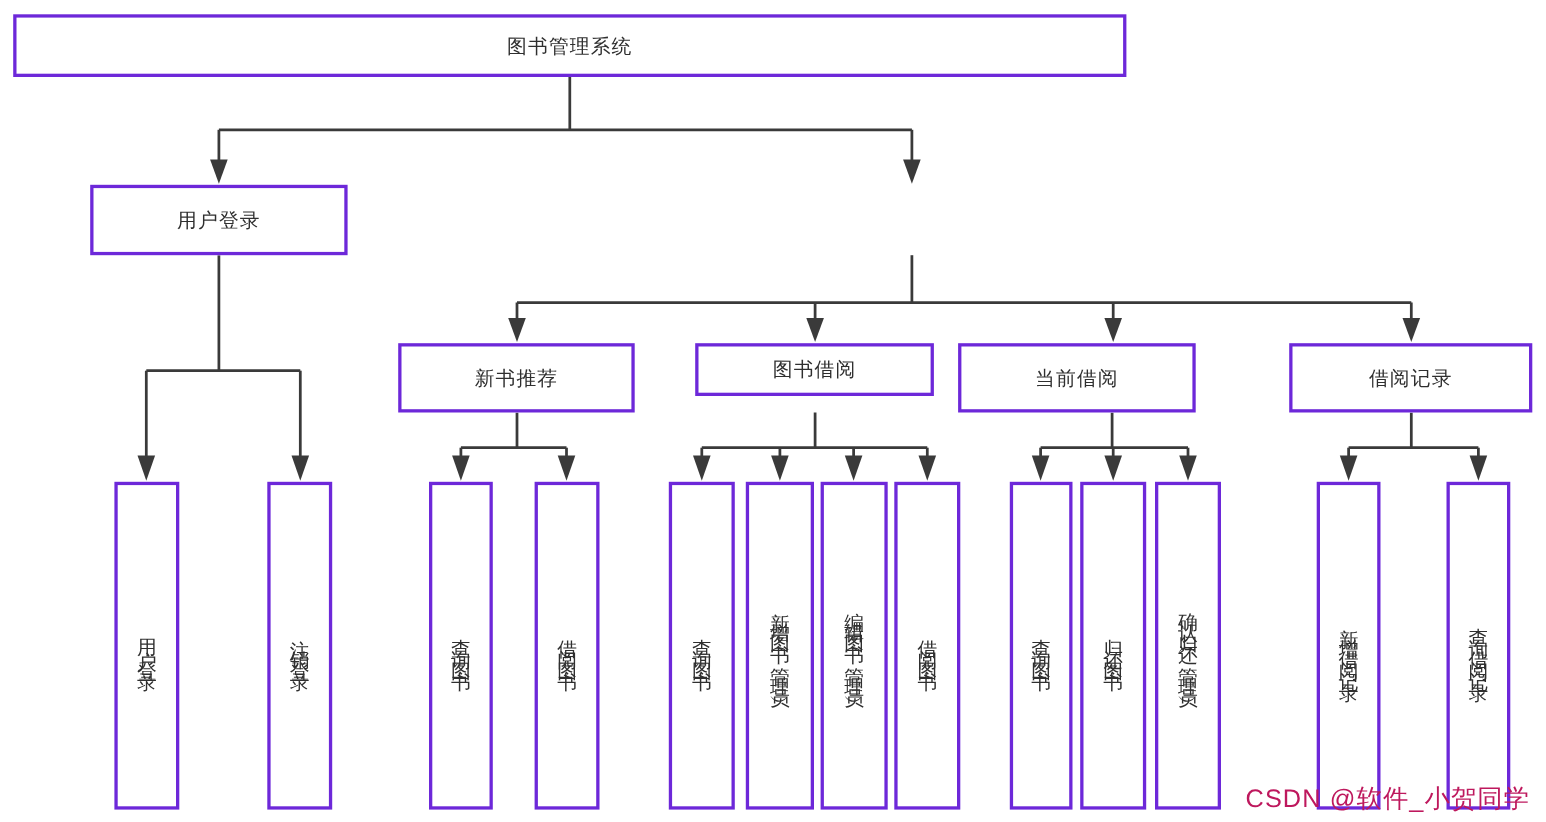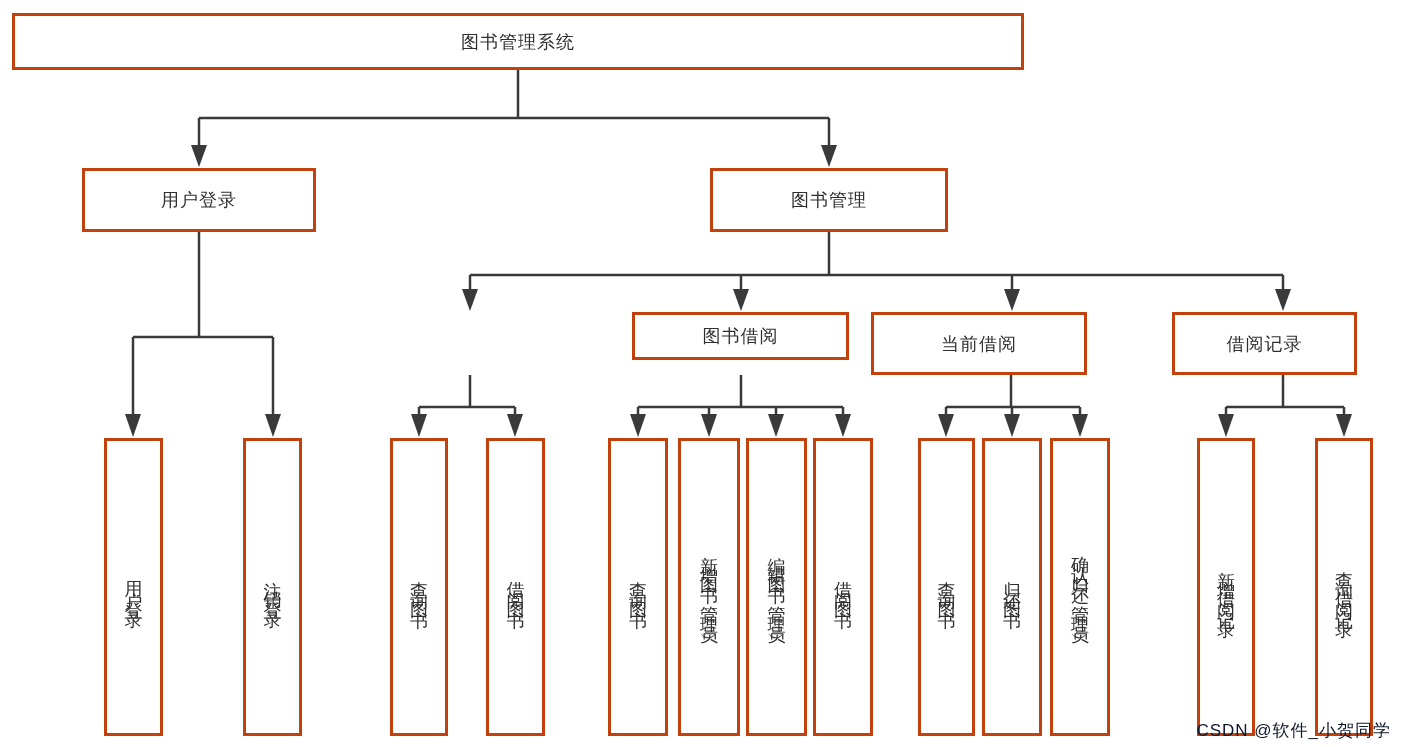--- a/index.html
+++ b/index.html
@@ -17,21 +17,21 @@
   }
   #connector-layer {
     position: absolute;
     left: 0;
     top: 0;
     z-index: 1;
   }
   .box {
     position: absolute;
     box-sizing: border-box;
-    border: 3px solid #c2410c;
+    border: 3px solid #6d28d9;
     background: #ffffff;
     display: flex;
     align-items: center;
     justify-content: center;
     z-index: 2;
     color: #2f2f2f;
   }
   .hbox span {
     font-size: 18px;
     letter-spacing: 1px;
@@ -42,22 +42,22 @@
     text-orientation: mixed;
     font-size: 18px;
     letter-spacing: 10px;
     line-height: 1;
   }
   #watermark {
     position: absolute;
     right: 14px;
     bottom: 5px;
     z-index: 3;
-    font-size: 17px;
-    color: #0f172a;
+    font-size: 23px;
+    color: #be185d;
     letter-spacing: 1px;
     white-space: nowrap;
   }
 </style>
 </head>
 <body>
 
 <div id="canvas">
 
   <svg id="connector-layer" width="1405" height="747" viewBox="0 0 1405 747">
@@ -126,31 +126,31 @@
     </g>
   </svg>
 
   <div class="box hbox" style="left:12px; top:13px; width:1012px; height:57px;">
     <span>图书管理系统</span>
   </div>
 
   <div class="box hbox" style="left:82px; top:168px; width:234px; height:64px;">
     <span>用户登录</span>
   </div>
-  <div class="box hbox" style="left:710px; top:168px; width:238px; height:64px;">
-    <span>图书管理</span>
+
+  <div class="box hbox" style="left:362px; top:312px; width:215px; height:63px;">
+    <span>新书推荐</span>
   </div>
-
   <div class="box hbox" style="left:632px; top:312px; width:217px; height:48px;">
     <span>图书借阅</span>
   </div>
   <div class="box hbox" style="left:871px; top:312px; width:216px; height:63px;">
     <span>当前借阅</span>
   </div>
-  <div class="box hbox" style="left:1172px; top:312px; width:185px; height:63px;">
+  <div class="box hbox" style="left:1172px; top:312px; width:221px; height:63px;">
     <span>借阅记录</span>
   </div>
 
   <div class="box leaf" style="left:104px; top:438px; width:59px; height:298px;">
     <span>用户登录</span>
   </div>
   <div class="box leaf" style="left:243px; top:438px; width:59px; height:298px;">
     <span>注销登录</span>
   </div>
 

